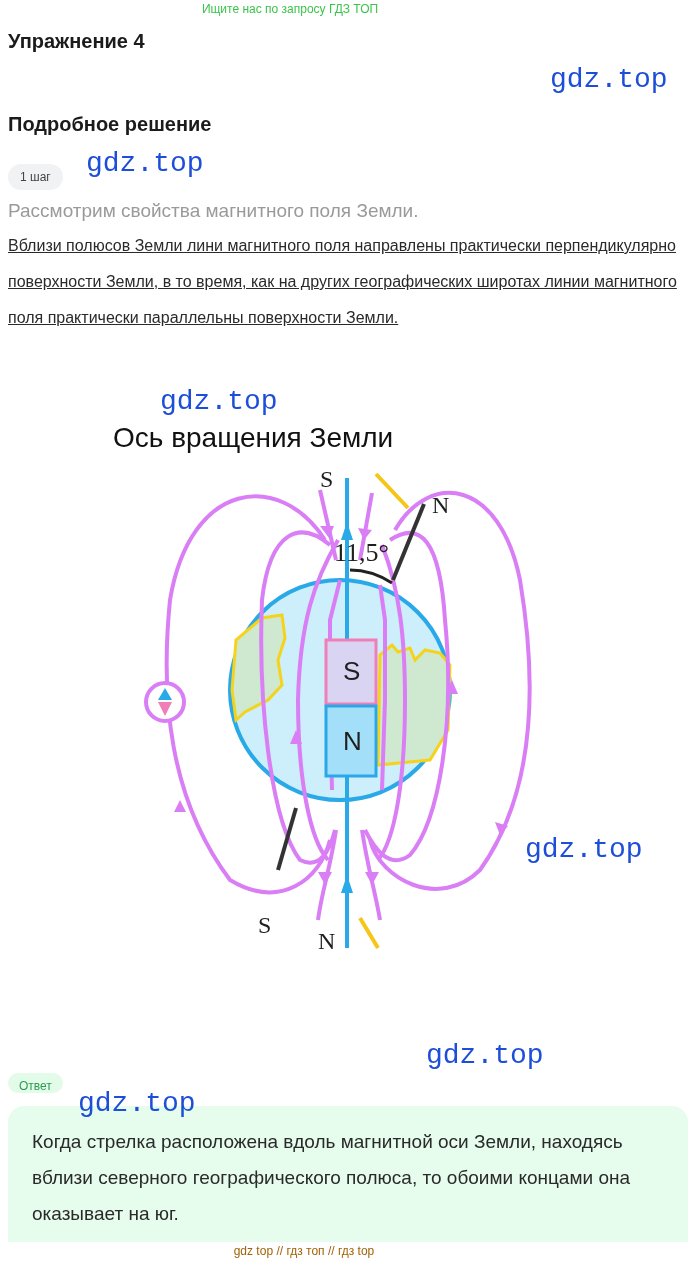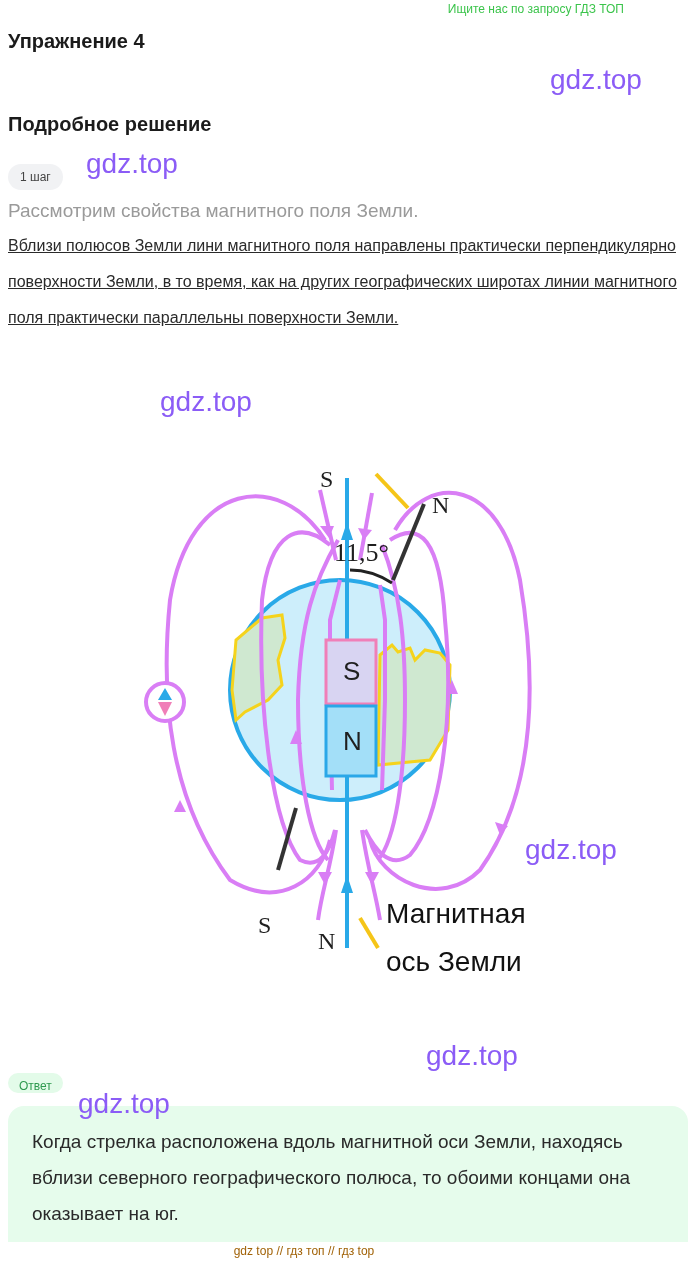--- a/index.html
+++ b/index.html
@@ -1,23 +1,23 @@
 <!DOCTYPE html>
 <html><head>
 <meta charset="utf-8">
 <style>
   html, body { margin:0; padding:0; background:#ffffff; }
   body { width:700px; height:1264px; position:relative; overflow:hidden; font-family:"Liberation Sans", "DejaVu Sans", sans-serif; color:#1f1f1f; }
-  .top-banner { position:absolute; top:0; left:0; width:580px; height:18px; text-align:right; font-size:12px; color:#3bc44b; line-height:18px;margin-left:44px; }
+  .top-banner { position:absolute; top:0; left:0; width:580px; height:18px; text-align:center; font-size:12px; color:#3bc44b; line-height:18px; }
   .title { position:absolute; left:8px; top:30px; font-size:20px; font-weight:bold; color:#1b1b1b; }
   .subtitle { position:absolute; left:8px; top:113px; font-size:20px; font-weight:bold; color:#1b1b1b; }
   .step-badge { position:absolute; left:8px; top:164px; height:26px; padding:0 12px; border-radius:13px; background:#f1f2f4; font-size:12px; color:#444; line-height:26px; }
   .step-caption { position:absolute; left:8px; top:200px; font-size:19px; color:#9a9a9a; }
   .body-text { position:absolute; left:8px; top:228px; width:680px; font-size:16px; line-height:36px; color:#2a2a2a; margin:0;text-decoration:underline; }
-  .wm { position:absolute; font-size:28px; color:#8b5cf6; font-family:Liberation Sans, sans-serif; }
+  .wm { position:absolute; font-size:28px; color:#1d4ed8; font-family:Liberation Mono, monospace; }
   .diagram { position:absolute; left:0; top:380px; width:700px; height:620px; }
   .answer-badge { position:absolute; left:8px; top:1073px; height:20px; padding:0 11px; border-radius:13px; background:#e3fbe9; color:#2e9a4f; font-size:12px; line-height:26px; }
   .answer-box { position:absolute; left:8px; top:1106px; width:680px; height:136px; background:#e6fcec; border-radius:16px 16px 0 0; }
   .answer-text { position:absolute; left:24px; top:18px; width:640px; font-size:19px; line-height:36px; color:#2a2a2a; margin:0; }
   .footer { position:absolute; top:1244px; left:0; width:608px; text-align:center; font-size:12px; color:#a16207; }
 </style>
 </head>
 <body>
 
 <div class="top-banner">Ищите нас по запросу ГДЗ ТОП</div>
@@ -86,30 +86,29 @@
 
     <rect x="326" y="640" width="50" height="64" fill="#d8d4f2" stroke="#f07fb8" stroke-width="3"></rect>
     <rect x="326" y="706" width="50" height="70" fill="#a3dff8" stroke="#2aa7e8" stroke-width="3"></rect>
 
     <circle cx="165" cy="702" r="19" fill="#fff" stroke="#d97ef5" stroke-width="4"></circle>
     <polygon points="165,688 158,700 172,700" fill="#29a9e8"></polygon>
     <polygon points="165,716 158,702 172,702" fill="#f07fb8"></polygon>
   </svg>
   
   <div class="wm" style="left:160px; top:6px;">gdz.top</div>
+  <div style="position:absolute; left:113px; top:42px; font-size:28px; color:#111;">Ось вращения Земли</div>
   <div style="position:absolute; left:320px; top:86px; font-size:24px; font-family:'Liberation Serif',serif;">S</div>
   <div style="position:absolute; left:432px; top:112px; font-size:24px; font-family:'Liberation Serif',serif;">N</div>
   <div style="position:absolute; left:334px; top:158px; font-size:26px; font-family:'Liberation Serif',serif;">11,5°</div>
   <div style="position:absolute; left:343px; top:276px; font-size:26px;">S</div>
   <div style="position:absolute; left:343px; top:346px; font-size:26px;">N</div>
   <div class="wm" style="left:525px; top:454px;">gdz.top</div>
   <div style="position:absolute; left:258px; top:532px; font-size:24px; font-family:'Liberation Serif',serif;">S</div>
   <div style="position:absolute; left:318px; top:548px; font-size:24px; font-family:'Liberation Serif',serif;">N</div>
-  <div style="position:absolute; left:386px; top:518px; font-size:28px; color:#111;">Магнитная</div>
-  <div style="position:absolute; left:386px; top:566px; font-size:28px; color:#111;">ось Земли</div>
 </div>
 
 <div class="wm" style="left:426px; top:1040px;">gdz.top</div>
 <div class="answer-badge">Ответ</div>
 <div class="answer-box">
   <p class="answer-text">Когда стрелка расположена вдоль магнитной оси Земли, находясь вблизи северного географического полюса, то обоими концами она оказывает на юг.</p>
 </div>
 <div class="wm" style="left:78px; top:1088px;">gdz.top</div>
 
 <div class="footer">gdz top  //  гдз топ  //  гдз top</div>

